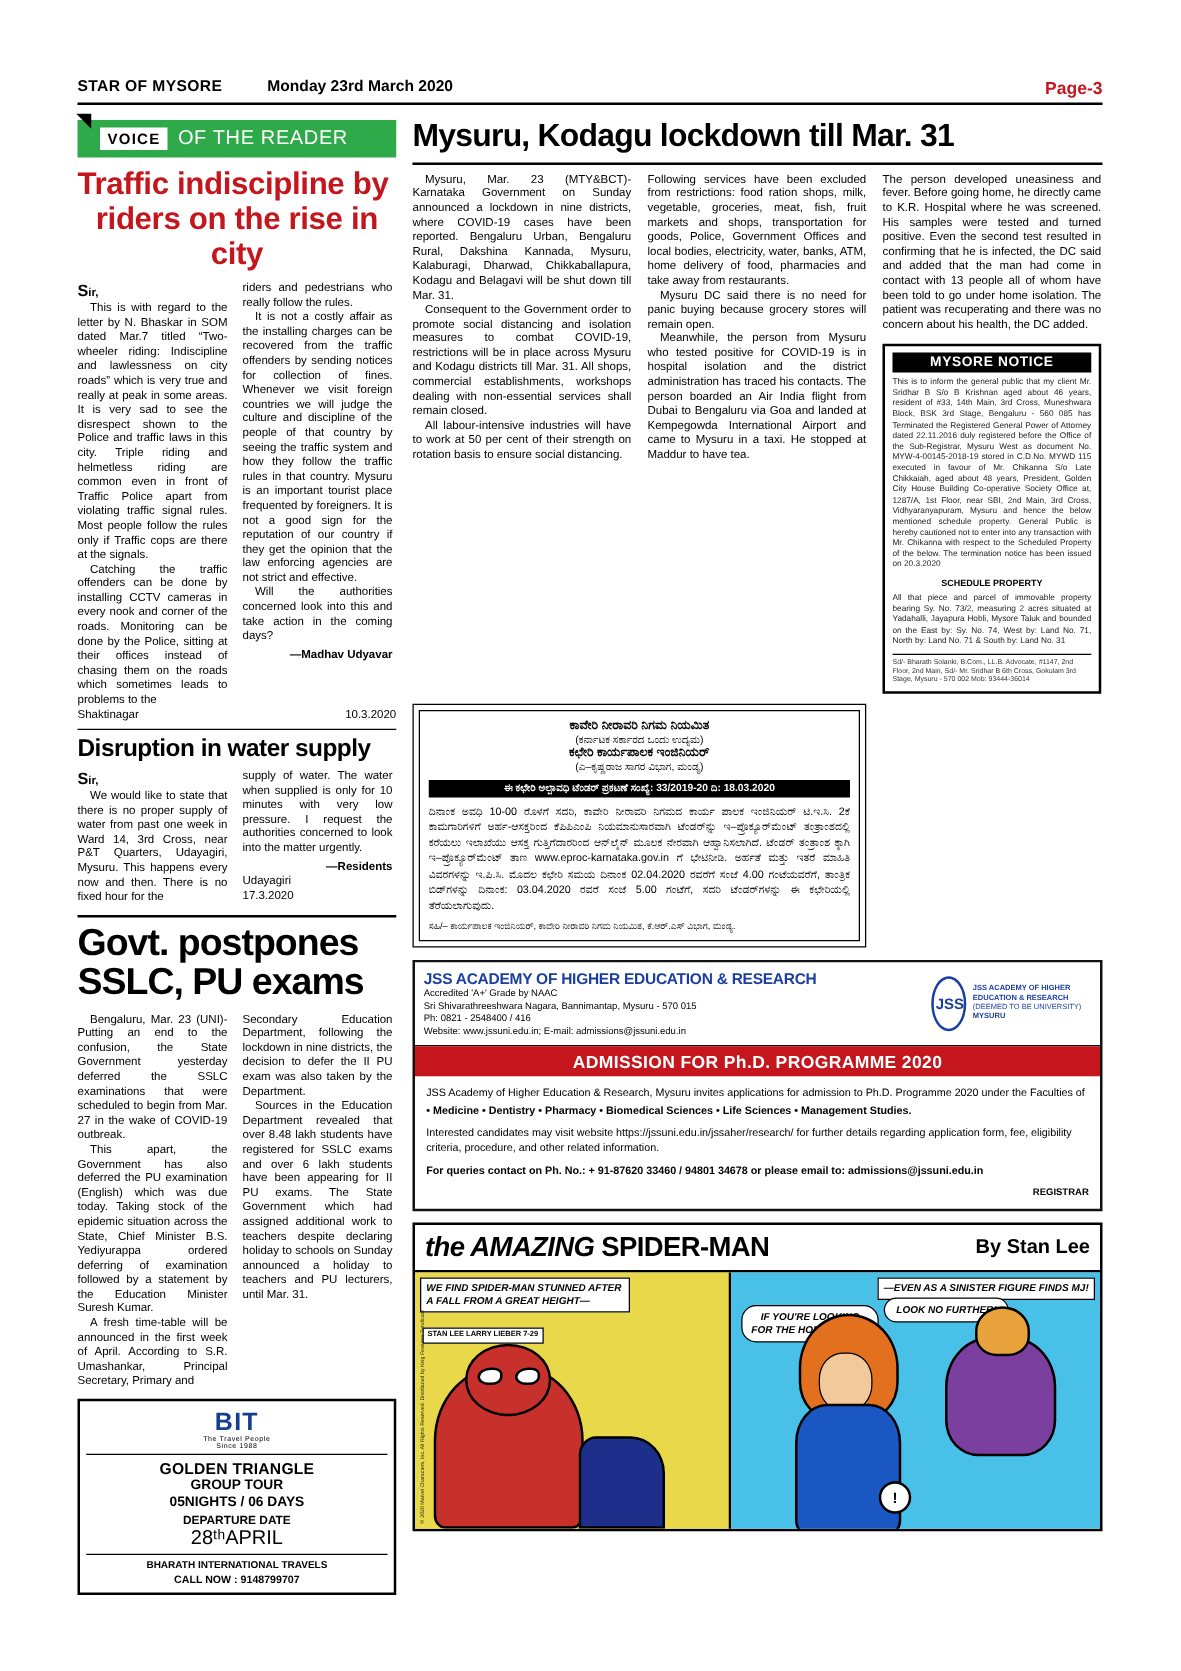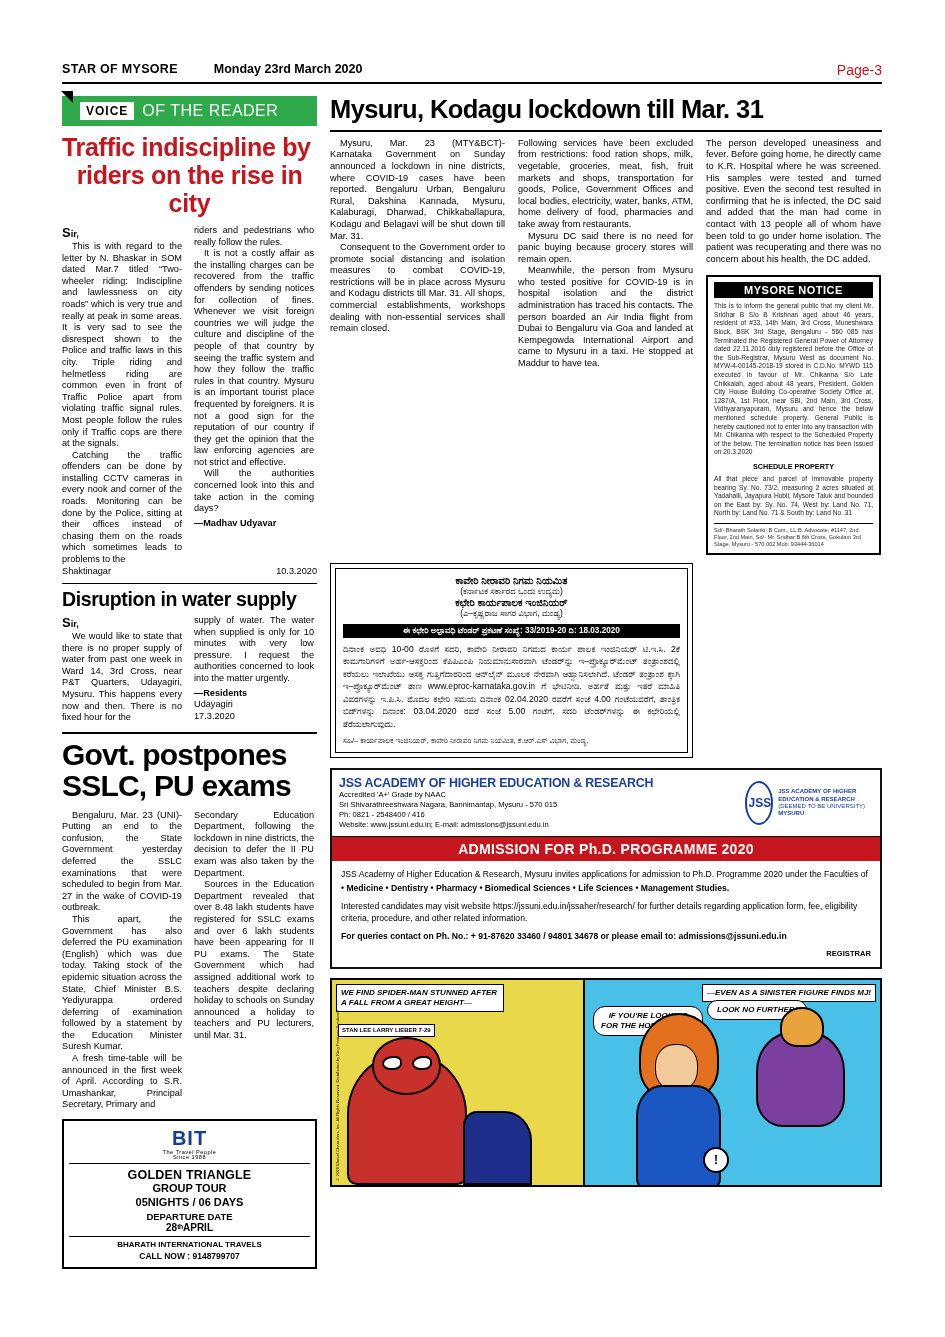--- a/index.html
+++ b/index.html
@@ -10,21 +10,21 @@
   }
   .sheet{
     position:absolute;left:62px;top:62px;width:820px;height:1215px;
   }
   
   .masthead{
     display:flex;border-bottom:2px solid #000;padding-bottom:4px;
   }
   .mh-title{font-weight:bold;font-size:12.5px;letter-spacing:.3px;}
   .mh-date{font-weight:bold;font-size:12.5px;margin-left:36px;}
-  .mh-page{margin-left:auto;font-weight:normal;font-size:14px;color:#c4161c;}
+  .mh-page{margin-left:auto;font-weight:bold;font-size:14px;color:#c4161c;}
 
   
   .cols{position:absolute;left:0;top:34px;width:820px;}
   .col{position:absolute;}
   .colA{left:0;width:255px;}
   .colB{left:268px;width:552px;}
 
   
   .voice-banner{
     position:relative;height:30px;background:#2eaa4a;display:flex;align-items:center;
@@ -47,21 +47,21 @@
   .red-head .l1{display:block;text-align:left;}
   .red-head .l2{display:block;text-align:center;}
 
   .two-sub{display:flex;gap:12px;}
   .two-sub .sc{width:120px;}
 
   p.t{font-size:9.2px;line-height:11.6px;text-align:justify;margin:0 0 0 0;text-indent:10px;}
   p.t.noind{text-indent:0;}
   .sir{font-size:13px;font-weight:bold;margin:0 0 1px 0;}
   .sir small{font-size:9.2px;font-weight:bold;}
-  .sign{font-size:9.2px;line-height:11.6px;text-align:left;font-weight:bold;margin-top:3px;}
+  .sign{font-size:9.2px;line-height:11.6px;text-align:right;font-weight:bold;margin-top:3px;}
   .signl{font-size:9.2px;line-height:11.6px;text-align:left;margin-top:0;}
 
   .rule{border-top:1px solid #000;margin:7px 0 5px 0;}
   .rule2{border-top:2px solid #000;margin:8px 0 6px 0;}
 
   .blk-head{font-weight:bold;font-size:19.5px;line-height:1.1;margin:2px 0 5px 0;letter-spacing:-.4px;}
   .big-head{font-weight:bold;font-size:30px;line-height:1.03;margin:4px 0 8px 0;letter-spacing:-.8px;}
 
   
   .lock-head{
@@ -145,21 +145,21 @@
   .excl{position:absolute;left:40%;bottom:6%;width:22px;height:22px;border:2px solid #000;border-radius:50%;background:#fff;display:flex;align-items:center;justify-content:center;font-weight:bold;font-size:12px;}
 
   
   .bit{border:2px solid #000;margin-top:8px;padding:6px 5px;text-align:center;}
   .bit-logo{font-weight:bold;font-size:20px;color:#14408f;letter-spacing:1px;}
   .bit-sub{font-size:5.6px;letter-spacing:.5px;margin-top:-1px;}
   .bit-l1{font-weight:bold;font-size:12.5px;margin-top:4px;letter-spacing:.2px;}
   .bit-l2{font-weight:bold;font-size:11px;}
   .bit-l3{font-weight:bold;font-size:11px;margin-top:2px;}
   .bit-l4{font-weight:bold;font-size:9.5px;margin-top:3px;}
-  .bit-l5{font-weight:bold;font-size:10px;}
+  .bit-l5{font-weight:normal;font-size:16px;}
   .bit-l6{font-weight:bold;font-size:8px;margin-top:3px;}
   .bit-l7{font-weight:bold;font-size:8.5px;margin-top:2px;}
   .bit-line{border-top:1px solid #000;margin:3px 0;}
 </style>
 </head>
 <body>
 
 <div class="page">
  <div class="sheet">
 
@@ -257,20 +257,21 @@
 
    <div class="col colB">
 
      <div class="lock-head">Mysuru, Kodagu lockdown till Mar. 31</div>
      <div class="hr-blk"></div>
 
      <div class="three">
        <div class="c">
          <p class="t">Mysuru, Mar. 23 (MTY&amp;BCT)- Karnataka Government on Sunday announced a lockdown in nine districts, where COVID-19 cases have been reported. Bengaluru Urban, Bengaluru Rural, Dakshina Kannada, Mysuru, Kalaburagi, Dharwad, Chikkaballapura, Kodagu and Belagavi will be shut down till Mar. 31.</p>
          <p class="t">Consequent to the Government order to promote social distancing and isolation measures to combat COVID-19, restrictions will be in place across Mysuru and Kodagu districts till Mar. 31. All shops, commercial establishments, workshops dealing with non-essential services shall remain closed.</p>
+         <p class="t">All labour-intensive industries will have to work at 50 per cent of their strength on rotation basis to ensure social distancing.</p>
        </div>
        <div class="c">
          <p class="t noind">Following services have been excluded from restrictions: food ration shops, milk, vegetable, groceries, meat, fish, fruit markets and shops, transportation for goods, Police, Government Offices and local bodies, electricity, water, banks, ATM, home delivery of food, pharmacies and take away from restaurants.</p>
          <p class="t">Mysuru DC said there is no need for panic buying because grocery stores will remain open.</p>
          <p class="t">Meanwhile, the person from Mysuru who tested positive for COVID-19 is in hospital isolation and the district administration has traced his contacts. The person boarded an Air India flight from Dubai to Bengaluru via Goa and landed at Kempegowda International Airport and came to Mysuru in a taxi. He stopped at Maddur to have tea.</p>
        </div>
        <div class="c">
          <p class="t noind">The person developed uneasiness and fever. Before going home, he directly came to K.R. Hospital where he was screened. His samples were tested and turned positive. Even the second test resulted in confirming that he is infected, the DC said and added that the man had come in contact with 13 people all of whom have been told to go under home isolation. The patient was recuperating and there was no concern about his health, the DC added.</p>
 
          <div class="pn-box" style="margin-top:10px;">
@@ -324,20 +325,27 @@
        <div class="jss-main">
          <div>JSS Academy of Higher Education &amp; Research, Mysuru invites applications for admission to Ph.D. Programme 2020 under the Faculties of</div>
          <div class="jss-fac bold">• Medicine • Dentistry • Pharmacy • Biomedical Sciences • Life Sciences • Management Studies.</div>
          <div>Interested candidates may visit website https://jssuni.edu.in/jssaher/research/ for further details regarding application form, fee, eligibility criteria, procedure, and other related information.</div>
          <div class="bold" style="margin-top:6px;">For queries contact on Ph. No.: + 91-87620 33460 / 94801 34678 or please email to: admissions@jssuni.edu.in</div>
          <div class="jss-reg">REGISTRAR</div>
        </div>
      </div>
 
      <div class="strip">
+       <div class="strip-head">
+         <div class="strip-title">
+           <i>the AMAZING</i>
+           <span>SPIDER-MAN</span>
+         </div>
+         <div class="strip-by">By Stan Lee</div>
+       </div>
        <div class="panels">
 
          <div class="panel p1">
            <div class="cap">WE FIND SPIDER-MAN STUNNED AFTER A FALL FROM A GREAT HEIGHT—</div>
            <div class="sig">STAN LEE LARRY LIEBER 7-29</div>
            <div class="sm-body"></div>
            <div class="sm-mask"></div>
            <div class="sm-eye" style="left:20%;bottom:56%;"></div>
            <div class="sm-eye" style="left:32%;bottom:56%;"></div>
            <div class="blue-leg" style="left:52%;bottom:0;width:26%;height:34%;border-radius:20% 40% 0 0;"></div>

